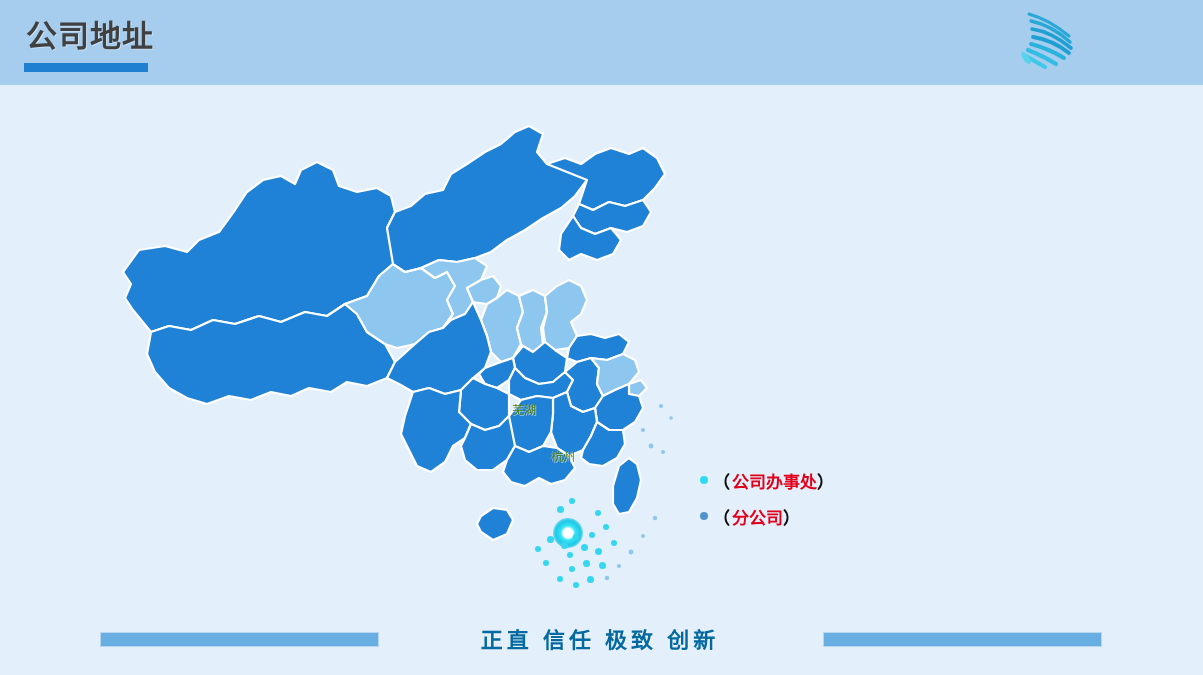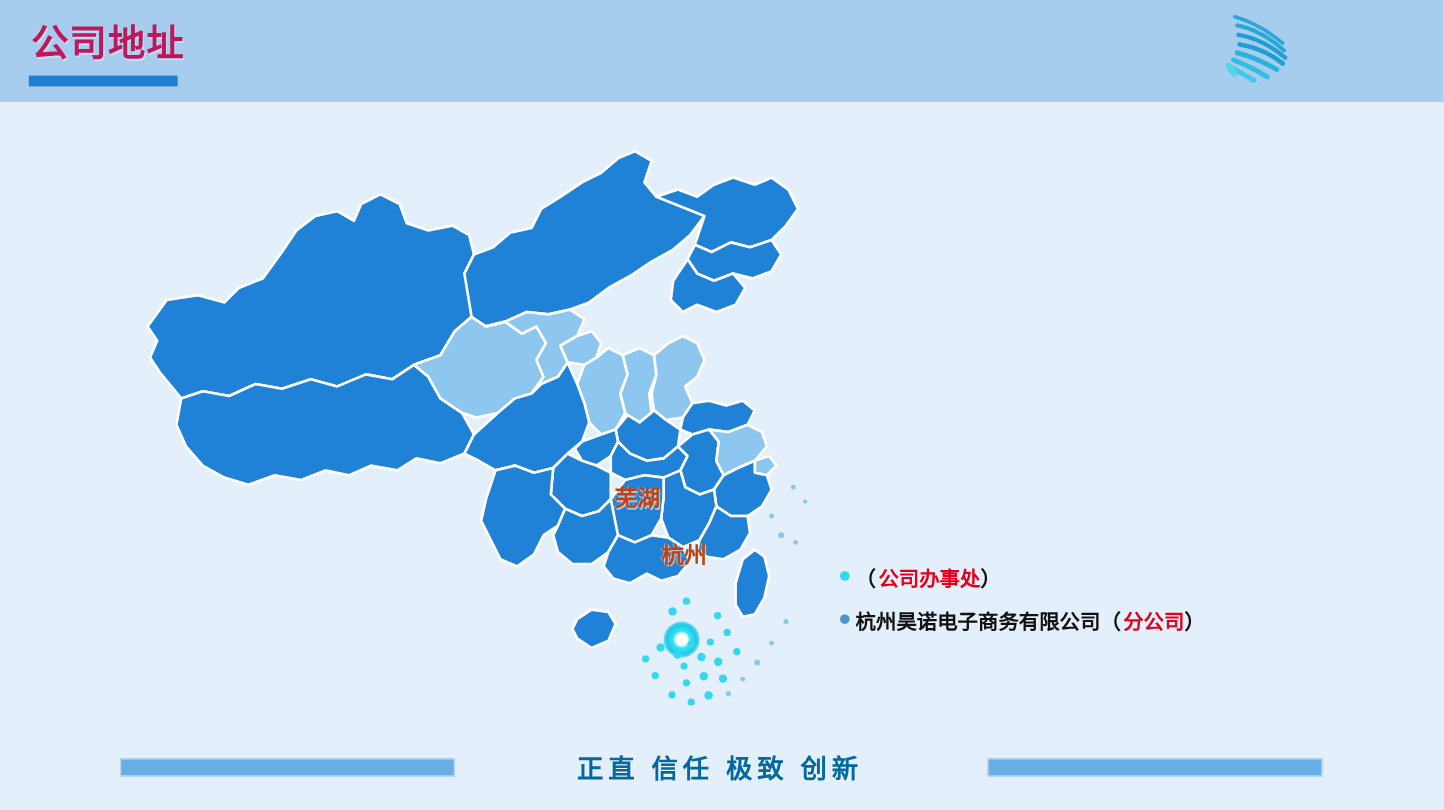--- a/index.html
+++ b/index.html
@@ -22,21 +22,21 @@
     width: 1203px;
     height: 85px;
     background: #a6cdee;
   }
   .page-title {
     position: absolute;
     left: 26px;
     top: 18px;
     font-size: 31px;
     font-weight: bold;
-    color: #be185d;
+    color: #404040;
     letter-spacing: 1px;
     line-height: 38px;
     text-shadow: 1px 1px 0 rgba(255,255,255,0.35);
   }
   .title-underline {
     position: absolute;
     left: 24px;
     top: 63px;
     width: 124px;
     height: 9px;
@@ -90,23 +90,23 @@
   }
   .map-svg {
     display: block;
     width: 660px;
     height: 510px;
   }
 
   
   .map-label {
     position: absolute;
-    font-size: 19px;
-    font-weight: bold;
-    color: #c2410c;
+    font-size: 12px;
+    font-weight: normal;
+    color: #4d7c0f;
     white-space: nowrap;
     text-shadow:
       1px 1px 0 rgba(255,255,255,0.55),
       -1px 0 0 rgba(255,255,255,0.35);
   }
   .label-wuhu { left: 512px; top: 400px; }
   .label-hangzhou { left: 551px; top: 447px; }
 
   
   .marker-main {
@@ -314,21 +314,20 @@
 
 <div class="legend">
   <div class="legend-item">
     <span class="legend-bullet" style="background:#2fd9ef;"></span>
     <span class="legend-paren">（</span>
     <span class="legend-note">公司办事处</span>
     <span class="legend-paren">）</span>
   </div>
   <div class="legend-item">
     <span class="legend-bullet" style="background:#4e93c9;"></span>
-    <span>杭州昊诺电子商务有限公司</span>
     <span class="legend-paren">（</span>
     <span class="legend-note">分公司</span>
     <span class="legend-paren">）</span>
   </div>
 </div>
 
 <div class="footer-bar footer-bar-left"></div>
 <div class="footer-slogan">正直 信任 极致 创新</div>
 <div class="footer-bar footer-bar-right"></div>
 

